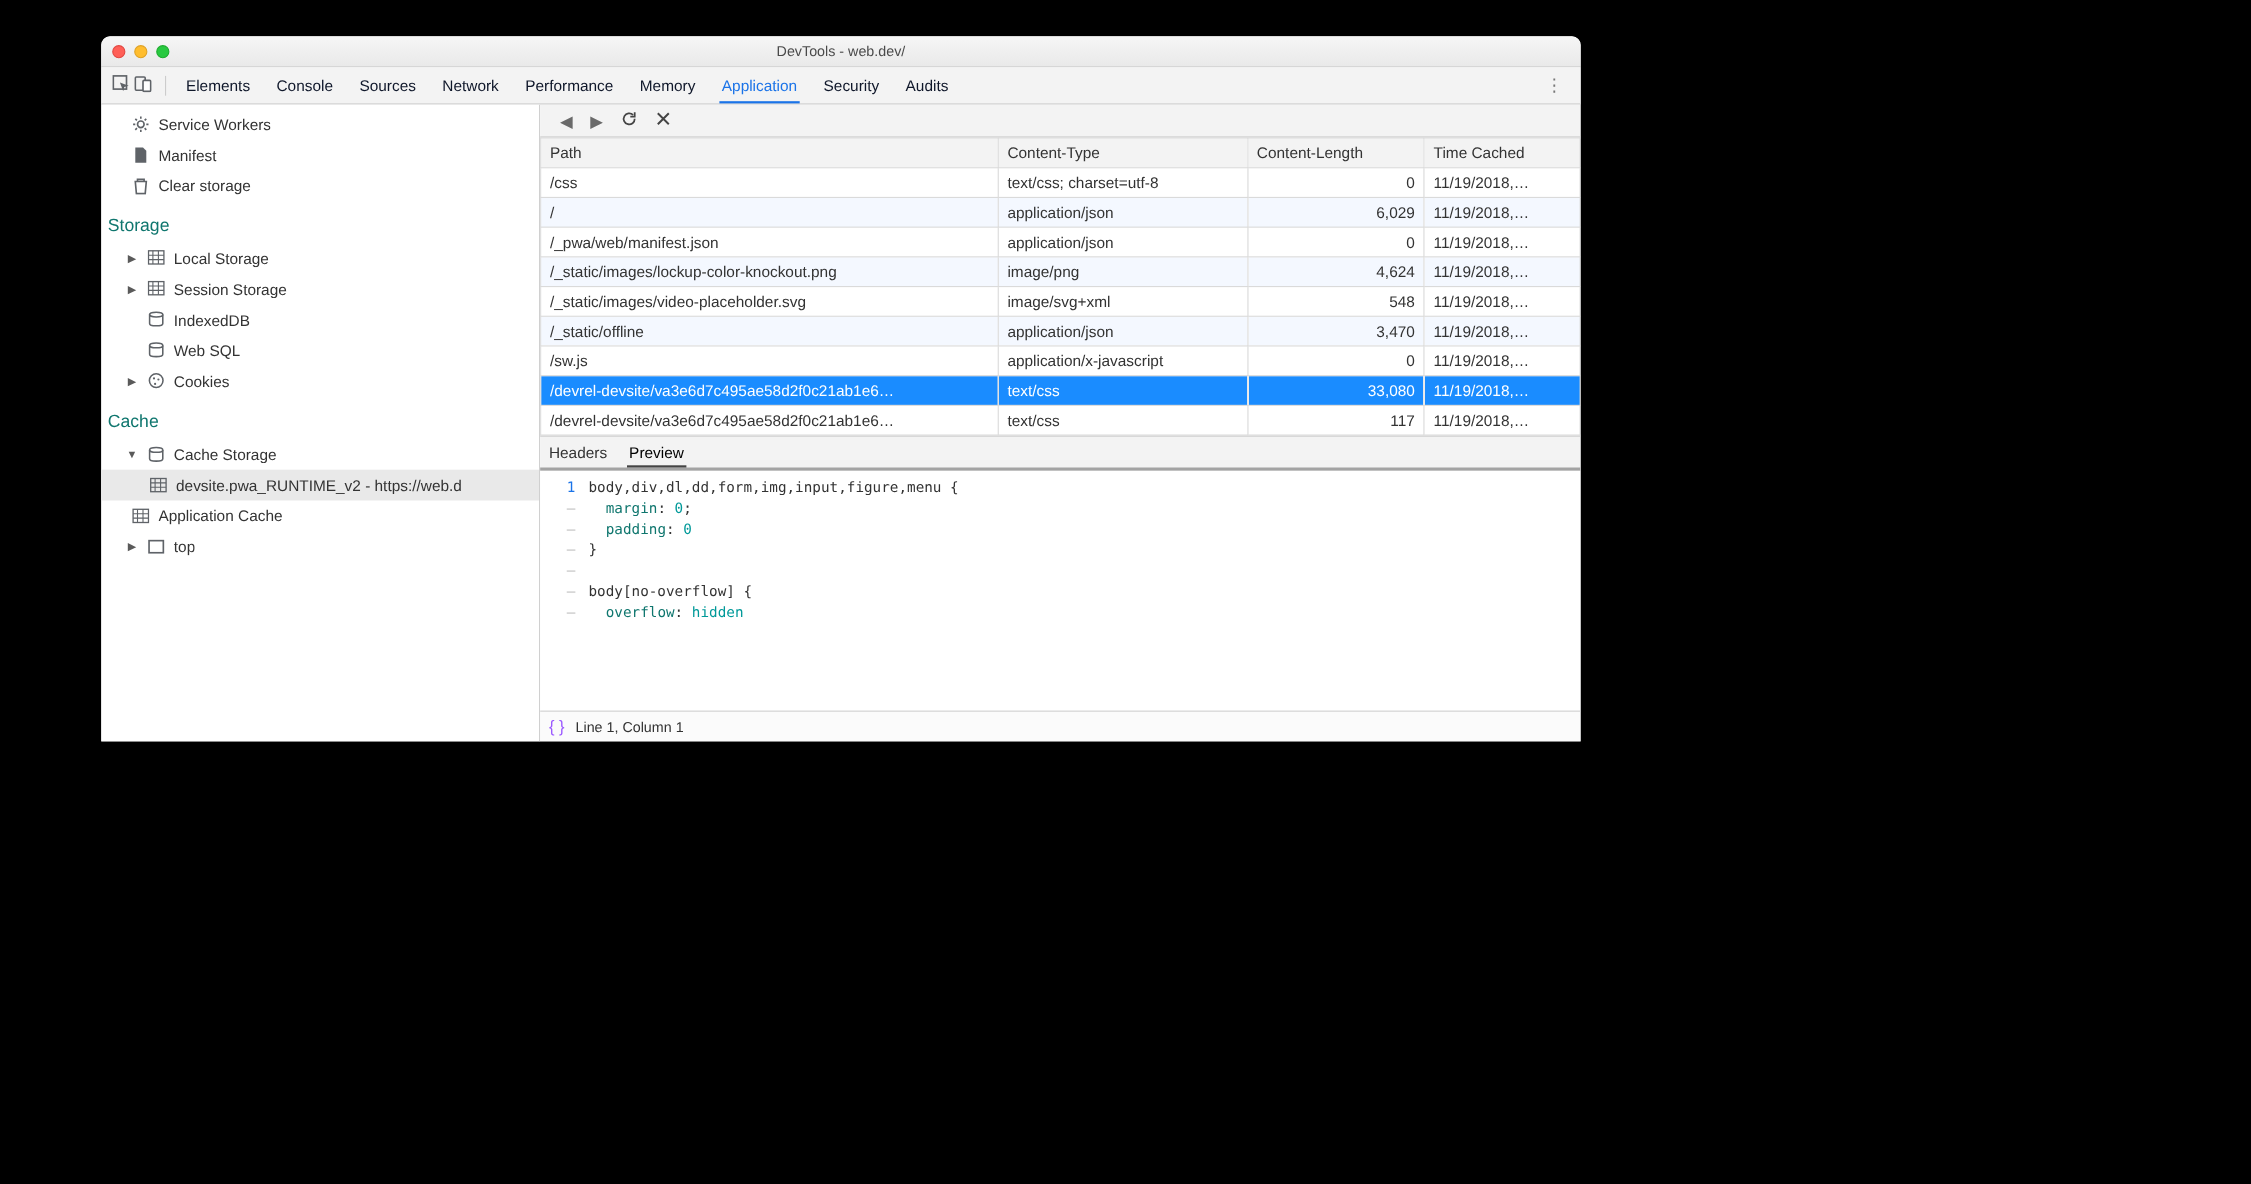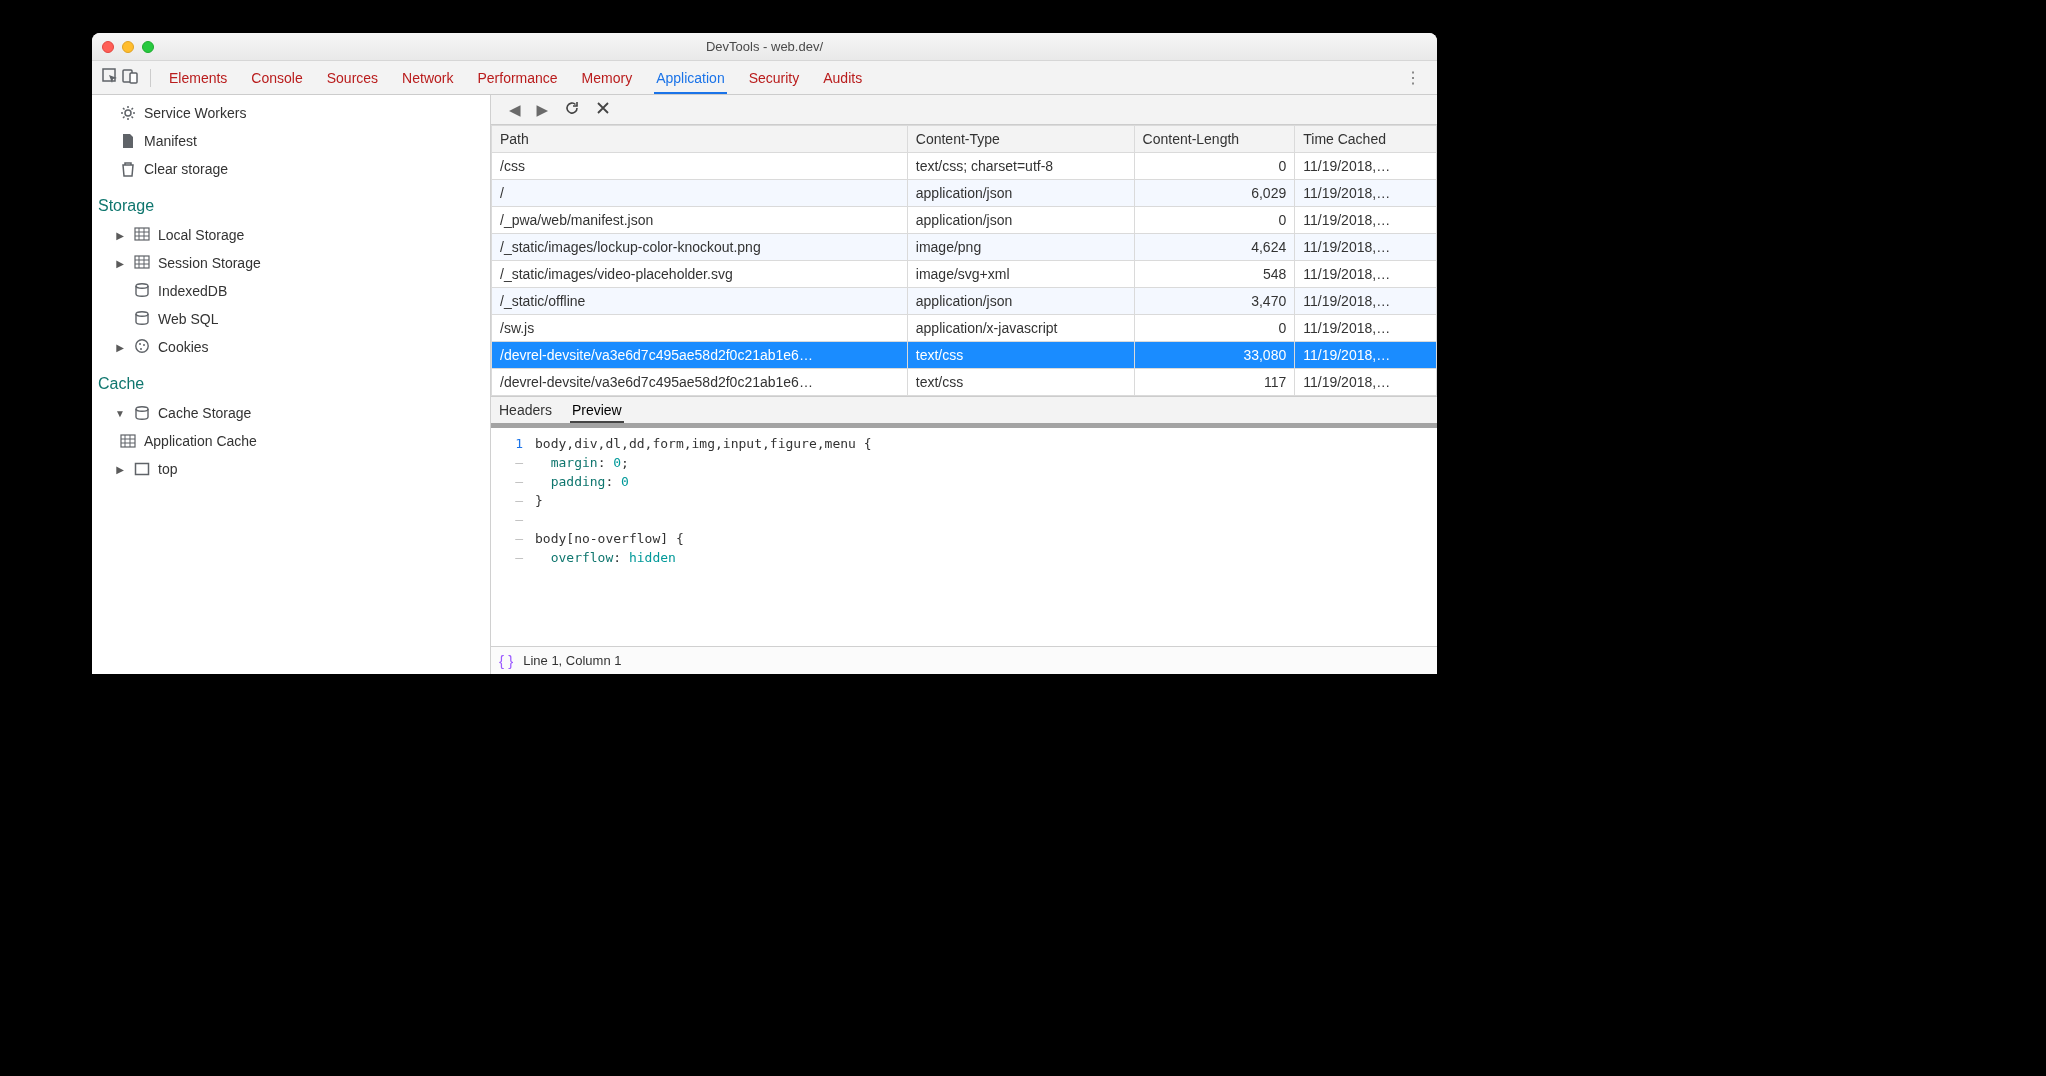--- a/index.html
+++ b/index.html
@@ -52,21 +52,21 @@
     height: 34px;
     background: #f3f3f3;
     border-bottom: 1px solid #ccc;
     display: flex;
     align-items: center;
     padding: 0 8px;
   }
   .tabsrow .ic { width: 20px; text-align:center; color:#5f6368; font-size:15px; }
   .vsep { width:1px; height:18px; background:#ccc; margin:0 10px; }
   .tabs { display:flex; gap: 24px; margin-left: 8px; flex: 1; align-items: stretch; height: 100%; }
-  .tab { display:flex; align-items:center; color:#b91c1c; font-size:14px; position:relative; cursor:default; }
+  .tab { display:flex; align-items:center; color:#0f172a; font-size:14px; position:relative; cursor:default; }
   .tab.active { color:#1a73e8; }
   .tab.active::after { content:""; position:absolute; left:-2px; right:-2px; bottom:0; height:2px; background:#1a73e8; }
   .kebab { color:#777; font-size:16px; padding:0 8px; }
   
   .body { flex:1; display:flex; overflow:hidden; }
   
   .sidebar {
     width: 399px;
     border-right: 1px solid #d0d0d0;
     background:#fff;
@@ -106,21 +106,21 @@
     overflow:hidden;
     text-overflow:ellipsis;
   }
   .cache-table th { background:#f3f3f3; font-weight:400; color:#333; }
   .cache-table td.num { text-align:right; }
   .cache-table tr.even td { background:#f4f8ff; }
   .cache-table tr.odd td { background:#fff; }
   .cache-table tr.sel td { background:#1a8cff; color:#fff; }
   
   .dtabs {
-    background:#f3f3f3; border-top:1px solid #ccc; border-bottom:5px solid #a3a3a3;
+    background:#f3f3f3; border-top:1px solid #ccc; border-bottom:3px solid #a3a3a3;
     height:32px; display:flex; align-items:stretch; padding-left:8px; gap:20px;
   }
   .dtab { display:flex; align-items:center; color:#333; font-size:14px; position:relative; }
   .dtab.active { color:#000; }
   .dtab.active::after { content:""; position:absolute; left:-2px; right:-2px; bottom:0; height:2px; background:#444; }
   
   .preview { flex:1; display:flex; overflow:hidden; background:#fff; }
   .gutter { width:38px; text-align:right; padding:6px 6px 0 0; color:#bbb; font-family: Menlo, monospace; font-size:13px; line-height:19px; }
   .gutter .ln1 { color:#1a73e8; }
   .code { font-family: Menlo, monospace; font-size:13px; line-height:19px; padding:6px 0 0 6px; white-space:pre; overflow:hidden; flex:1; }
@@ -247,20 +247,27 @@
 
       <div class="side-section">Cache</div>
       <div class="side-item l1">
         <span class="expander">▼</span>
         <svg width="16" height="16" viewBox="0 0 16 16">
             <ellipse cx="8" cy="4" rx="6" ry="2.2" fill="none" stroke="#5f6368" stroke-width="1.4"></ellipse>
             <path d="M2 4v8c0 1.2 2.7 2.2 6 2.2s6-1 6-2.2V4" fill="none" stroke="#5f6368" stroke-width="1.4"></path>
           </svg>
         <span class="label">Cache Storage</span>
       </div>
+      <div class="side-item l2 selected">
+        <svg width="16" height="16" viewBox="0 0 16 16">
+            <rect x="1" y="2" width="14" height="12" fill="none" stroke="#5f6368" stroke-width="1.2"></rect>
+            <path d="M1 6h14M1 10h14M5 2v12M10 2v12" stroke="#5f6368" stroke-width="1"></path>
+          </svg>
+        <span class="label">devsite.pwa_RUNTIME_v2 - https://web.d</span>
+      </div>
       <div class="side-item">
         <svg width="16" height="16" viewBox="0 0 16 16">
             <rect x="1" y="2" width="14" height="12" fill="none" stroke="#5f6368" stroke-width="1.2"></rect>
             <path d="M1 6h14M1 10h14M5 2v12M10 2v12" stroke="#5f6368" stroke-width="1"></path>
           </svg>
         <span class="label">Application Cache</span>
       </div>
 
       <div class="side-item l1">
         <span class="expander">▶</span>

